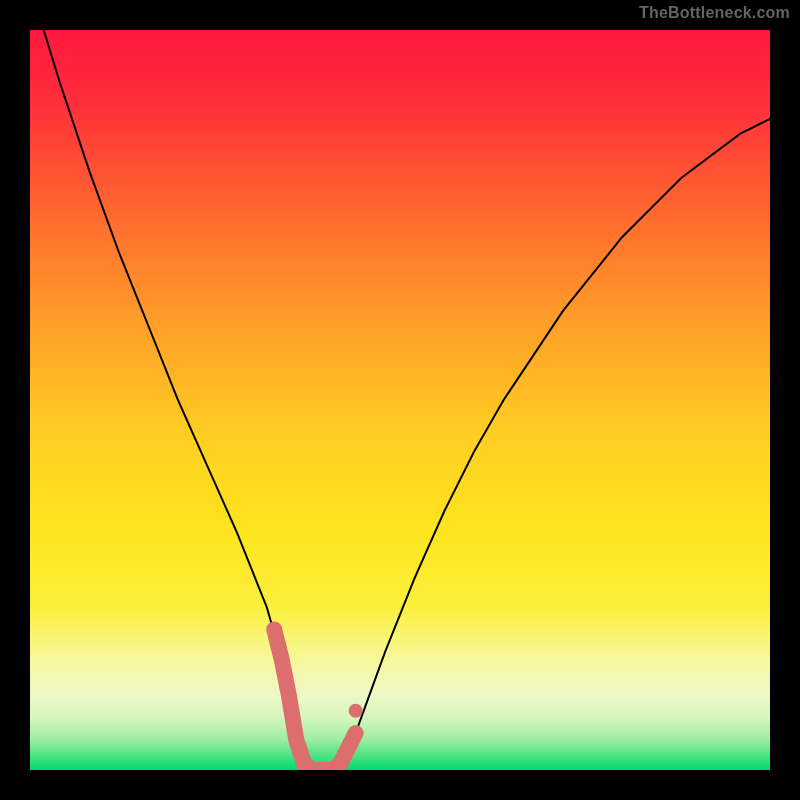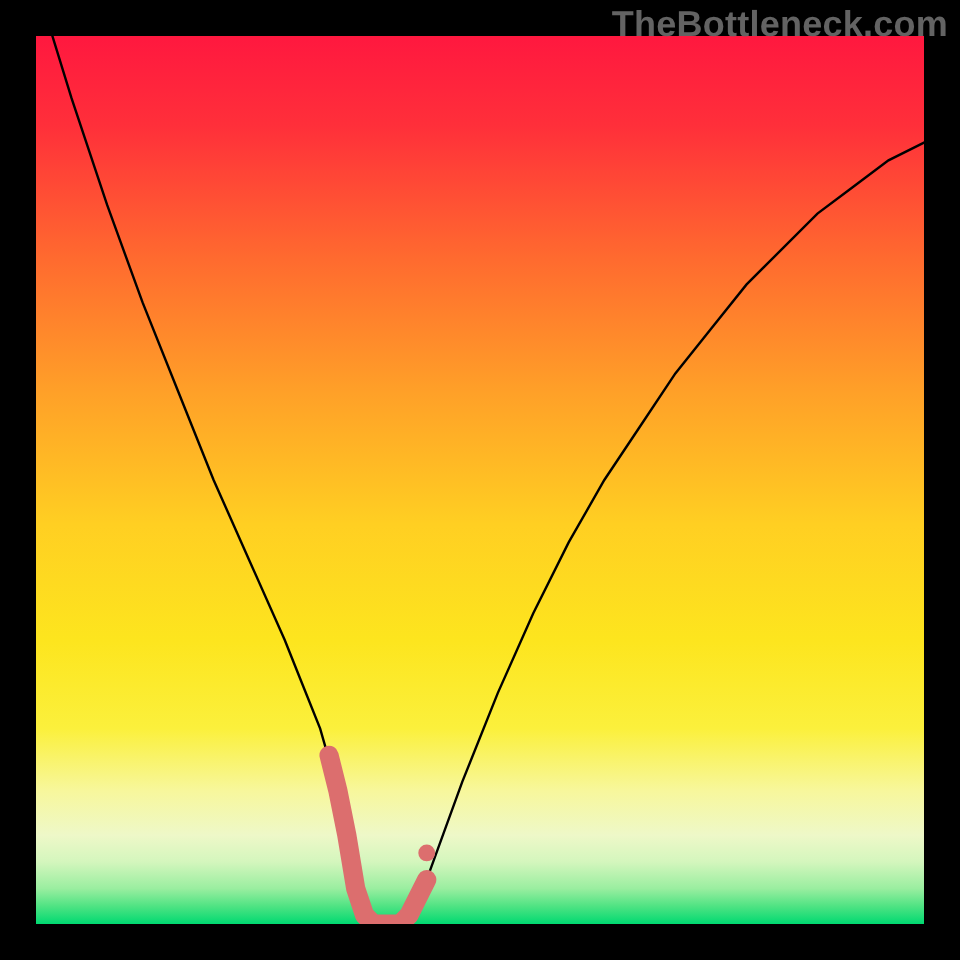--- a/index.html
+++ b/index.html
@@ -16,21 +16,21 @@
     top: 0;
     width: 800px;
     height: 800px;
     background: #000;
   }
   .watermark {
     position: absolute;
     top: 4px;
     right: 10px;
     color: #636363;
-    font-size: 30px;
+    font-size: 16px;
     font-weight: 600;
     z-index: 50;
     letter-spacing: 0.2px;
   }
   .plot {
     position: absolute;
     left: 30px;
     top: 30px;
     width: 740px;
     height: 740px;

